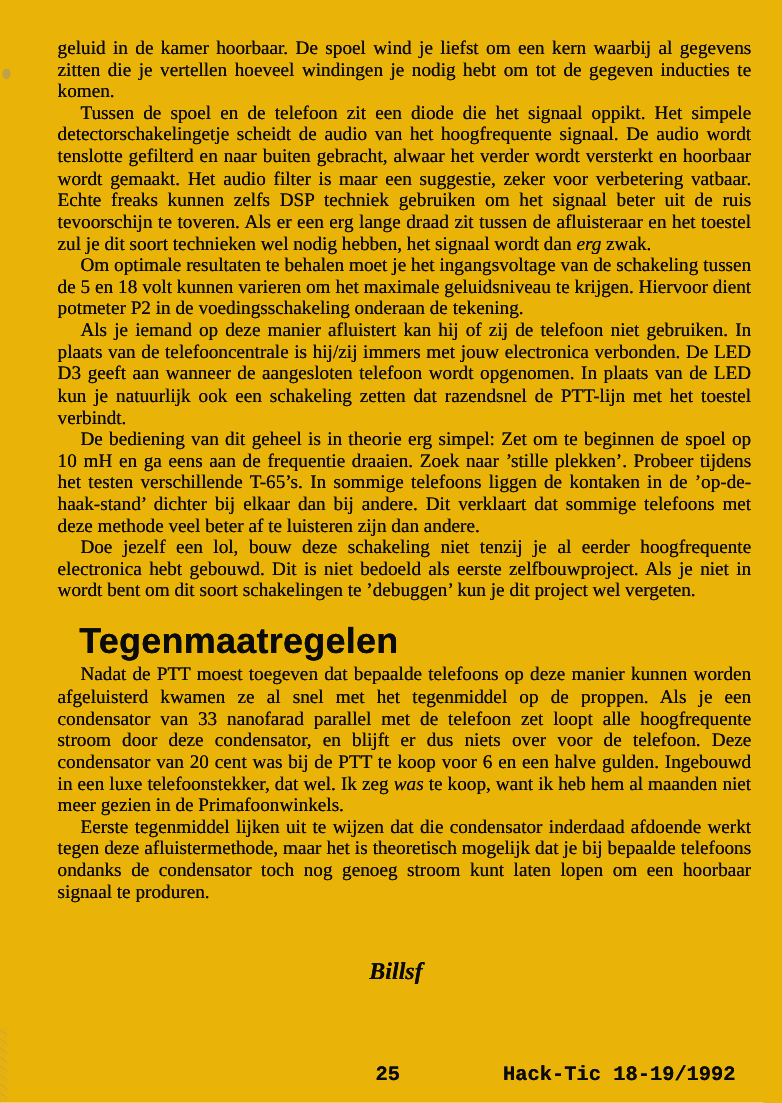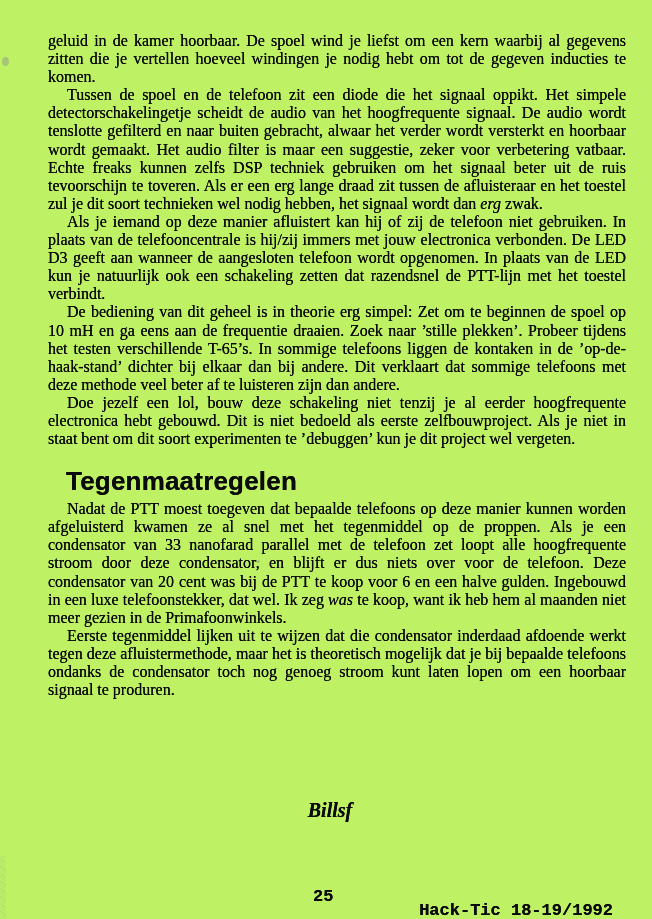--- a/index.html
+++ b/index.html
@@ -7,21 +7,21 @@
     padding: 0;
     width: 652px;
     height: 919px;
     background: #ffffff;
     overflow: hidden;
   }
   .page {
     position: relative;
     width: 652px;
     height: 919px;
-    background: #bef264;
+    background: #eab308;
     color: #0b0b0b;
     font-family: "Liberation Serif", serif;
     overflow: hidden;
   }
   .article {
     position: absolute;
     left: 48px;
     top: 32px;
     width: 578px;
   }
@@ -30,21 +30,21 @@
     text-align: justify;
     font-size: 16px;
     line-height: 18.1px;
     text-shadow: 0 0 0.45px currentColor; 
   }
   .para.indent { text-indent: 19px; }
   .para em { }
   .heading {
     font-family: "Liberation Sans", sans-serif;
     font-weight: bold;
-    font-size: 26px;
+    font-size: 30px;
     line-height: 28px;
     margin: 19px 0 5px 18px;
     letter-spacing: 0.2px;
     text-shadow: 0 0 0.4px currentColor;
   }
   .signature {
     position: absolute;
     top: 799px;
     left: 0;
     width: 660px;
@@ -60,21 +60,21 @@
     top: 887px;
     left: 0;
     width: 652px;
     height: 22px;
     font-family: "Liberation Mono", monospace;
     font-weight: bold;
     font-size: 17px;
     text-shadow: 0 0 0.4px currentColor;
   }
   .pagenum { position: absolute; left: 313px; top: 0; }
-  .issue   { position: absolute; right: 39px; top: 14px; }
+  .issue   { position: absolute; right: 39px; top: 0; }
   
   .edge-noise {
     position: absolute;
     left: 0;
     top: 856px;
     width: 6px;
     height: 63px;
     opacity: 0.35;
     background: repeating-linear-gradient(
       37deg,
@@ -95,23 +95,24 @@
   .speck.s3 { left: 447px; top: 561px; width: 4px; height: 3px; }
 </style>
 </head>
 <body>
 
 <div class="page">
 
   <div class="article" id="article-body">
       <p class="para"><span>geluid in de kamer hoorbaar. De spoel wind je liefst om een kern waarbij al gegevens zitten die je vertellen hoeveel windingen je nodig hebt om tot de gegeven inducties te komen.</span></p>
       <p class="para indent"><span>Tussen de spoel en de telefoon zit een diode die het signaal oppikt. Het simpele detectorschakelingetje scheidt de audio van het hoogfrequente signaal. De audio wordt tenslotte gefilterd en naar buiten gebracht, alwaar het verder wordt versterkt en hoorbaar wordt gemaakt. Het audio filter is maar een suggestie, zeker voor verbetering vatbaar. Echte freaks kunnen zelfs DSP techniek gebruiken om het signaal beter uit de ruis tevoorschijn te toveren. Als er een erg lange draad zit tussen de afluisteraar en het toestel zul je dit soort technieken wel nodig hebben, het signaal wordt dan </span><em>erg</em><span> zwak.</span></p>
+      <p class="para indent"><span>Om optimale resultaten te behalen moet je het ingangsvoltage van de schakeling tussen de 5 en 18 volt kunnen varieren om het maximale geluidsniveau te krijgen. Hiervoor dient potmeter P2 in de voedingsschakeling onderaan de tekening.</span></p>
       <p class="para indent"><span>Als je iemand op deze manier afluistert kan hij of zij de telefoon niet gebruiken. In plaats van de telefooncentrale is hij/zij immers met jouw electronica verbonden. De LED D3 geeft aan wanneer de aangesloten telefoon wordt opgenomen. In plaats van de LED kun je natuurlijk ook een schakeling zetten dat razendsnel de PTT-lijn met het toestel verbindt.</span></p>
       <p class="para indent"><span>De bediening van dit geheel is in theorie erg simpel: Zet om te beginnen de spoel op 10 mH en ga eens aan de frequentie draaien. Zoek naar ’stille plekken’. Probeer tijdens het testen verschillende T-65’s. In sommige telefoons liggen de kontaken in de ’op-de-haak-stand’ dichter bij elkaar dan bij andere. Dit verklaart dat sommige telefoons met deze methode veel beter af te luisteren zijn dan andere.</span></p>
-      <p class="para indent"><span>Doe jezelf een lol, bouw deze schakeling niet tenzij je al eerder hoogfrequente electronica hebt gebouwd. Dit is niet bedoeld als eerste zelfbouwproject. Als je niet in staat bent om dit soort experimenten te ’debuggen’ kun je dit project wel vergeten.</span></p>
+      <p class="para indent"><span>Doe jezelf een lol, bouw deze schakeling niet tenzij je al eerder hoogfrequente electronica hebt gebouwd. Dit is niet bedoeld als eerste zelfbouwproject. Als je niet in wordt bent om dit soort schakelingen te ’debuggen’ kun je dit project wel vergeten.</span></p>
       <h2 class="heading">Tegenmaatregelen</h2>
       <p class="para indent"><span>Nadat de PTT moest toegeven dat bepaalde telefoons op deze manier kunnen worden afgeluisterd kwamen ze al snel met het tegenmiddel op de proppen. Als je een condensator van 33 nanofarad parallel met de telefoon zet loopt alle hoogfrequente stroom door deze condensator, en blijft er dus niets over voor de telefoon. Deze condensator van 20 cent was bij de PTT te koop voor 6 en een halve gulden. Ingebouwd in een luxe telefoonstekker, dat wel. Ik zeg </span><em>was</em><span> te koop, want ik heb hem al maanden niet meer gezien in de Primafoonwinkels.</span></p>
       <p class="para indent"><span>Eerste tegenmiddel lijken uit te wijzen dat die condensator inderdaad afdoende werkt tegen deze afluistermethode, maar het is theoretisch mogelijk dat je bij bepaalde telefoons ondanks de condensator toch nog genoeg stroom kunt laten lopen om een hoorbaar signaal te produren.</span></p>
     </div>
 
   <div class="signature">Billsf</div>
 
   <div class="footer">
     <span class="pagenum">25</span>
     <span class="issue">Hack-Tic 18-19/1992</span>

